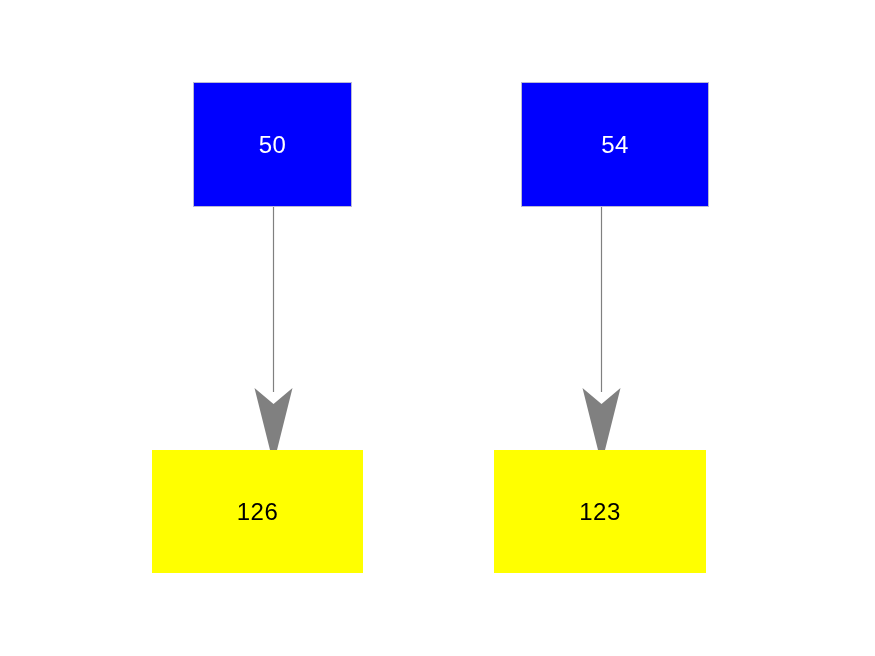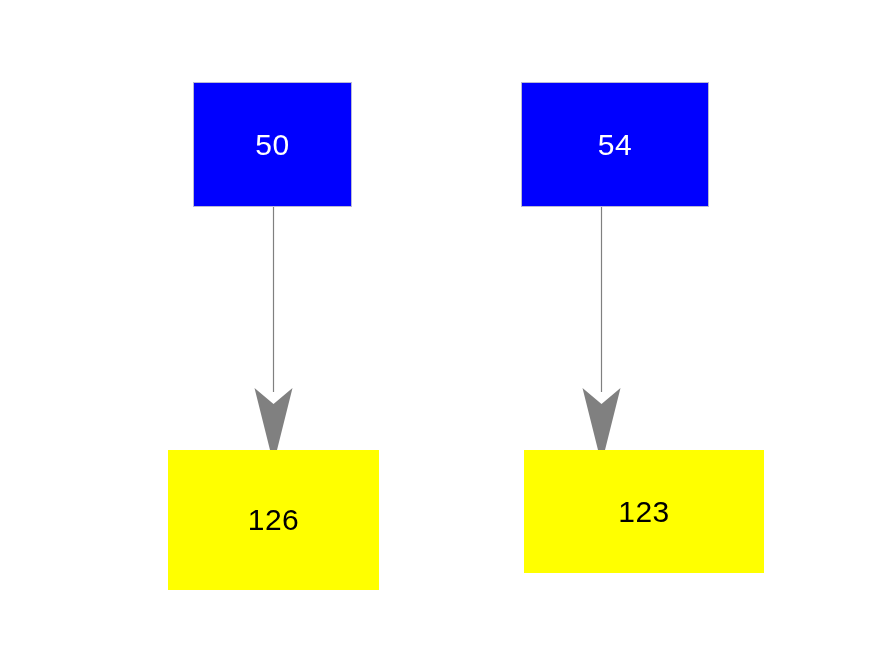--- a/index.html
+++ b/index.html
@@ -27,21 +27,21 @@
     pointer-events: none;
   }
   .node {
     position: absolute;
     box-sizing: border-box;
     display: flex;
     align-items: center;
     justify-content: center;
   }
   .node-label {
-    font-size: 30px;
+    font-size: 24px;
     line-height: 1;
     letter-spacing: 0.5px;
     white-space: nowrap;
     user-select: none;
   }
   .node-source {
     background: #0000ff;
     border: 1px solid #b9b9d6;
   }
   .node-source .node-label {
@@ -72,21 +72,21 @@
   </svg>
 
   <div class="node node-source" style="left:193px; top:82px; width:159px; height:125px;">
     <span class="node-label">50</span>
   </div>
 
   <div class="node node-source" style="left:521px; top:82px; width:188px; height:125px;">
     <span class="node-label">54</span>
   </div>
 
-  <div class="node node-target" style="left:168px; top:450px; width:211px; height:140px;">
+  <div class="node node-target" style="left:152px; top:450px; width:211px; height:123px;">
     <span class="node-label">126</span>
   </div>
 
-  <div class="node node-target" style="left:524px; top:450px; width:240px; height:123px;text-align:center;">
+  <div class="node node-target" style="left:494px; top:450px; width:212px; height:123px;text-align:center;">
     <span class="node-label">123</span>
   </div>
 
 </div>
 
 </body></html>

